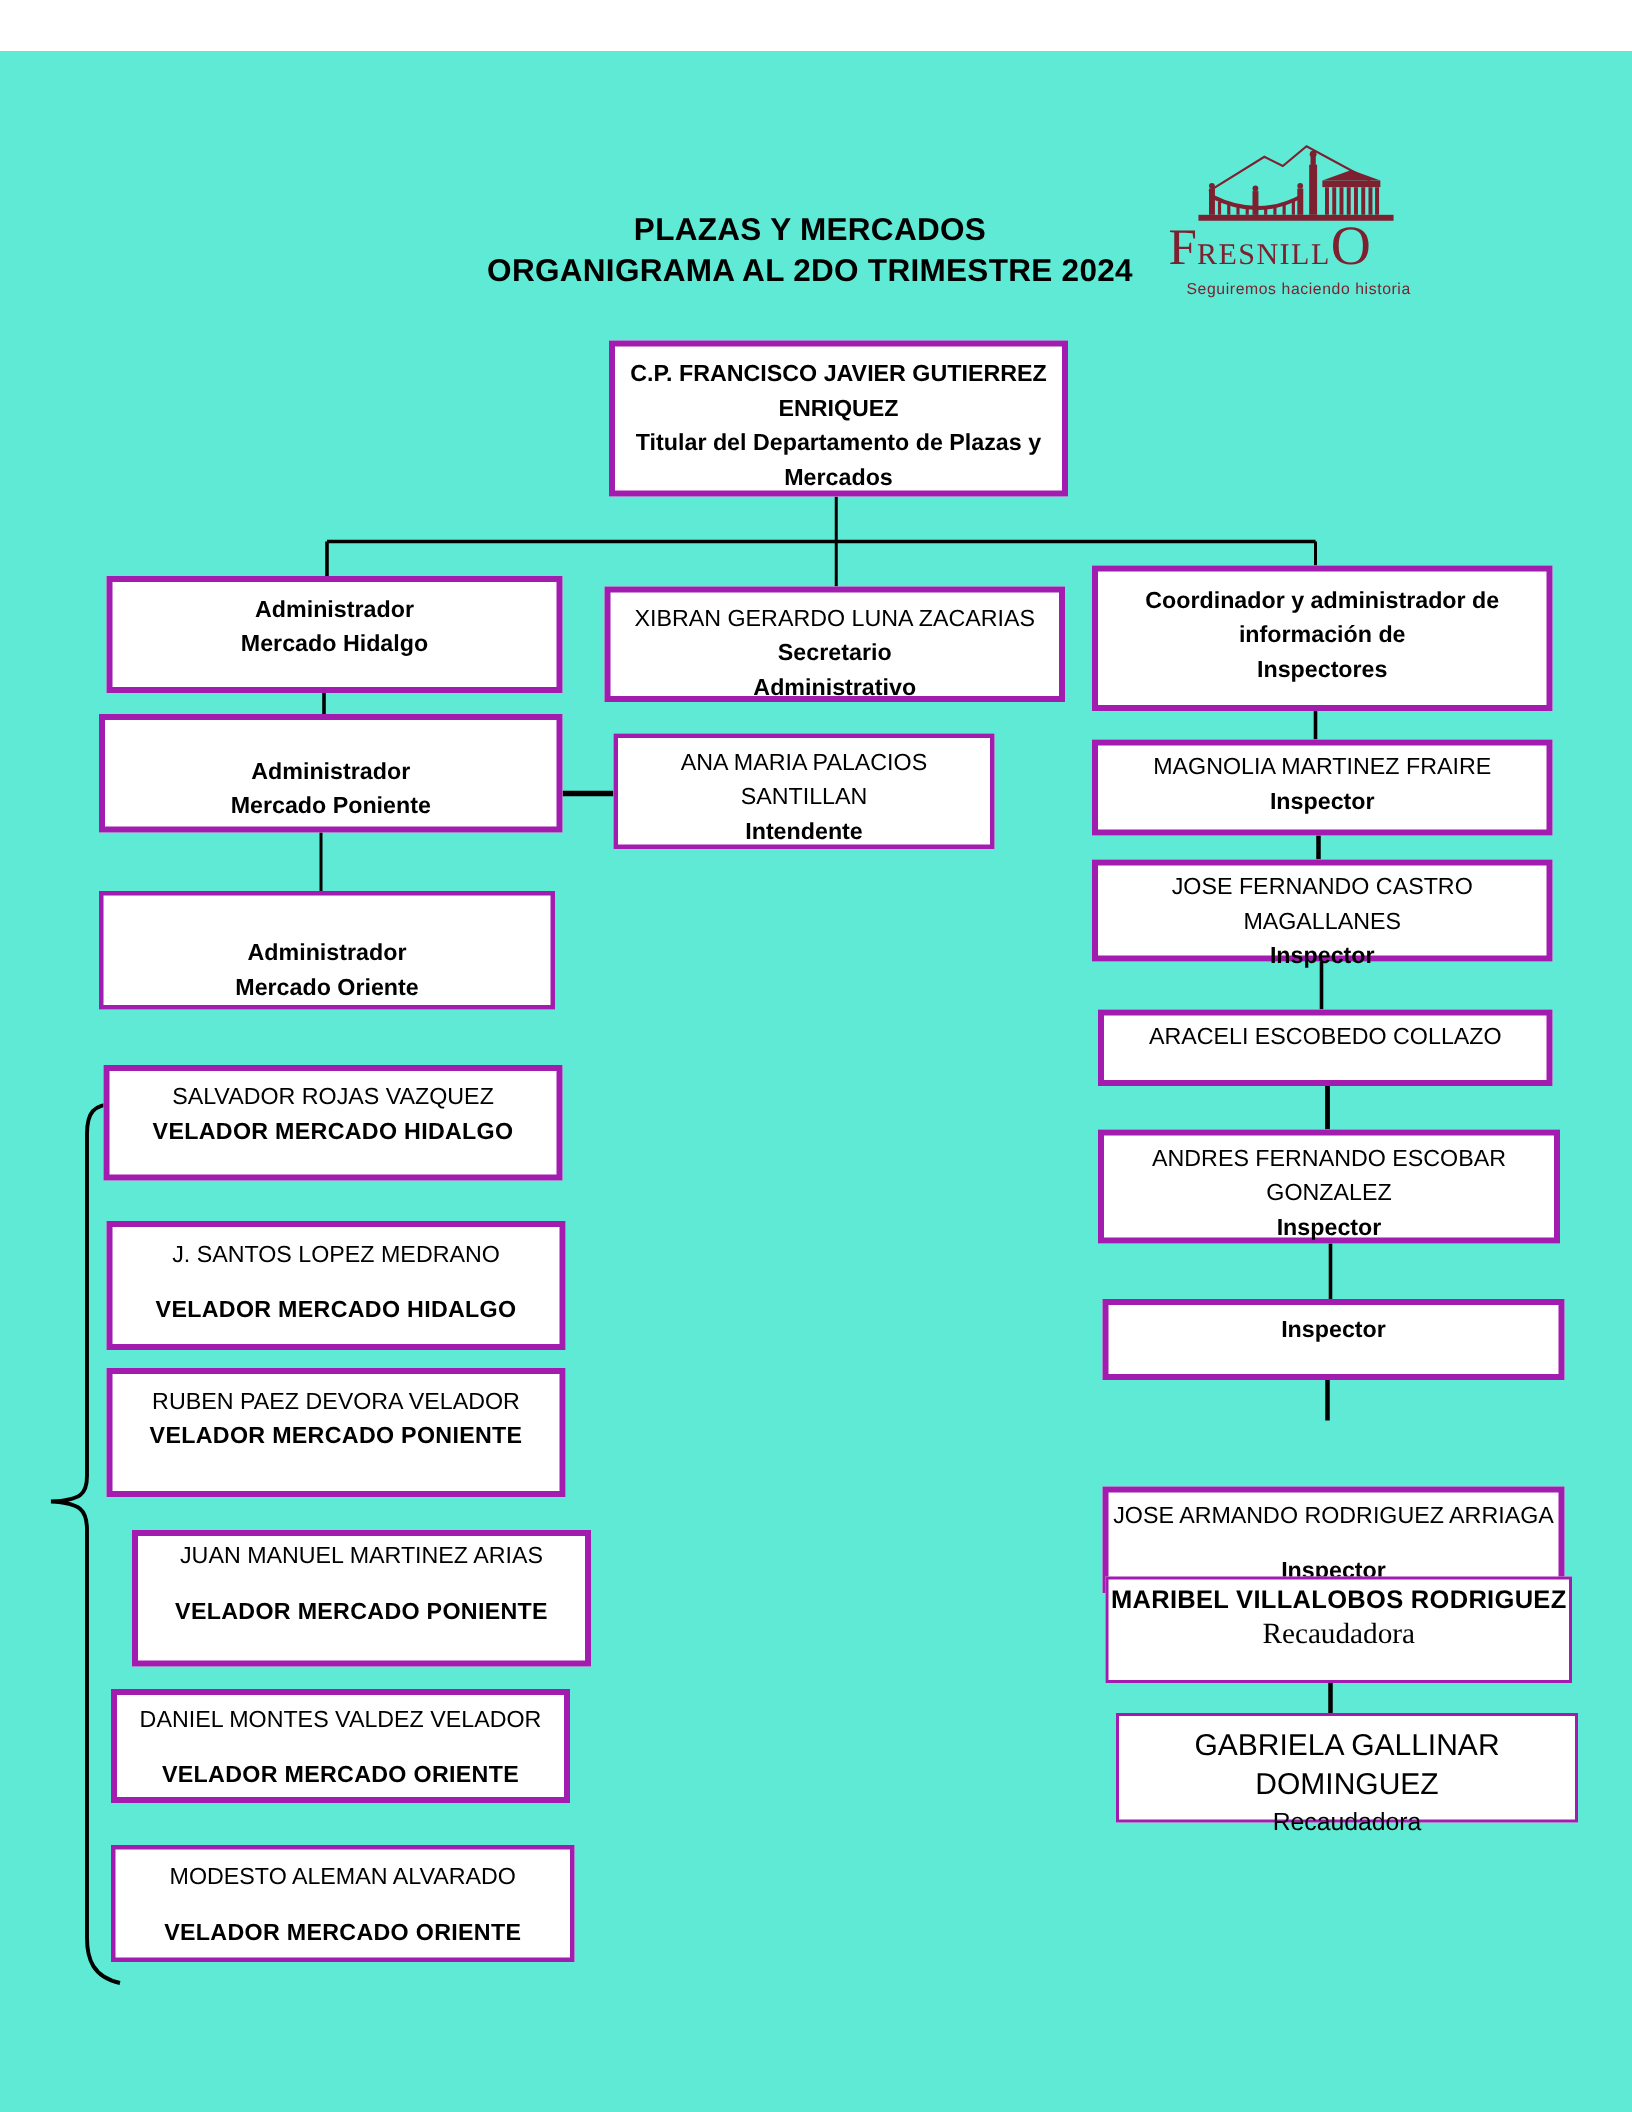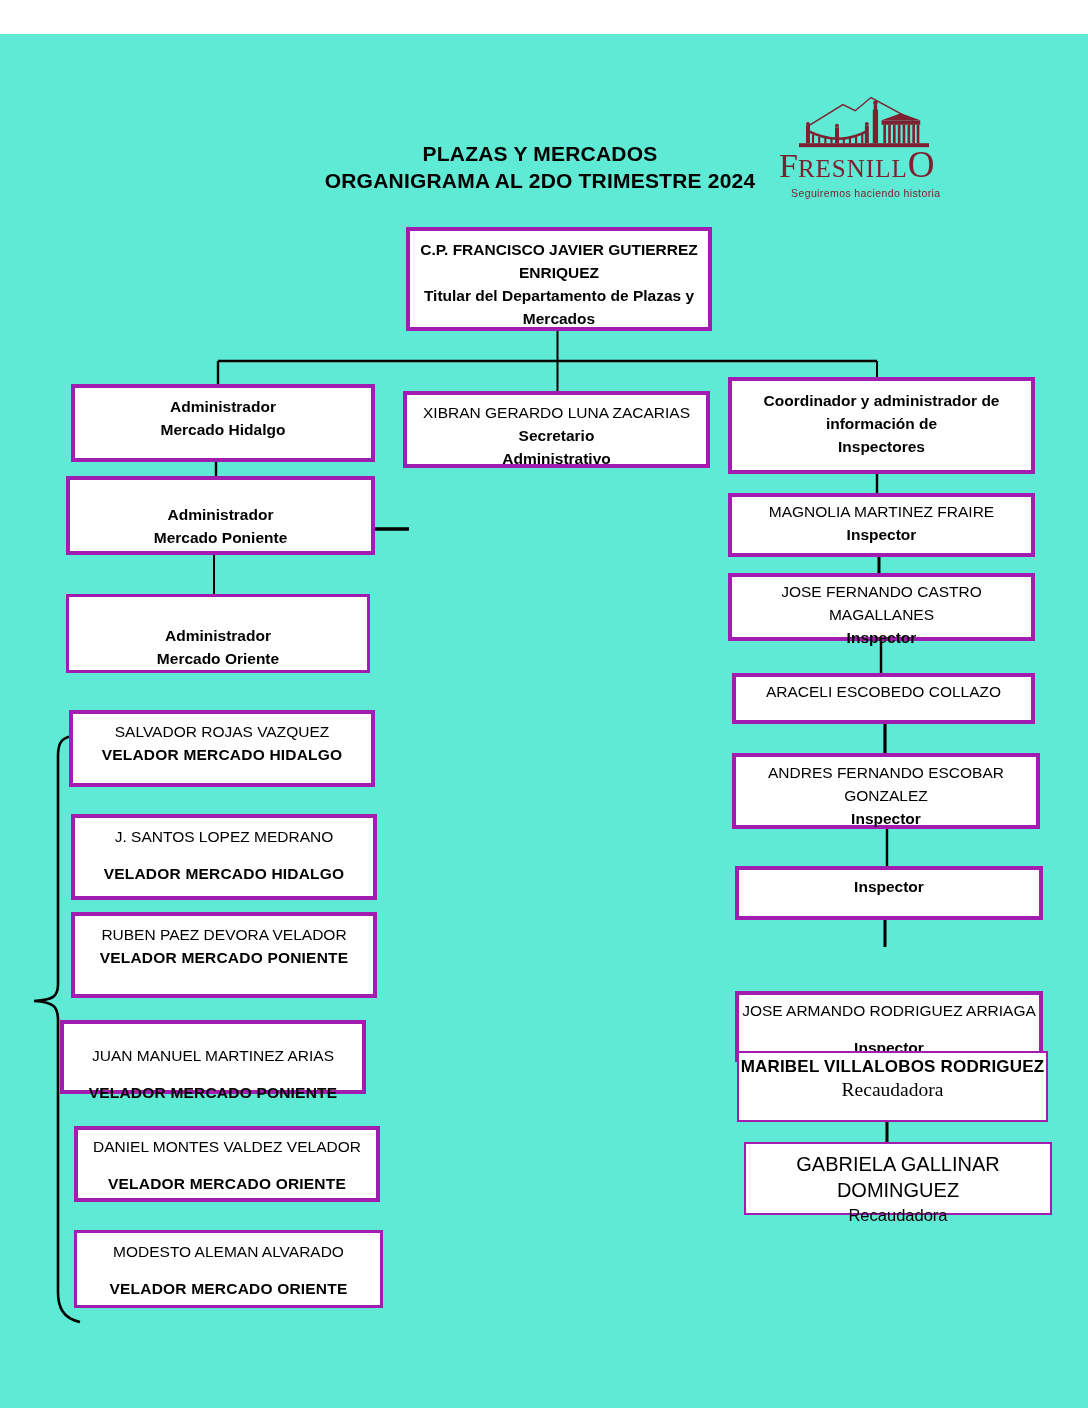--- a/index.html
+++ b/index.html
@@ -8,21 +8,21 @@
 
   
   .title{position:absolute;left:240px;top:106px;width:600px;text-align:center;
          font-weight:bold;font-size:21px;line-height:27px;letter-spacing:.2px;}
 
   
   .logo{position:absolute;left:779px;top:60px;width:170px;text-align:left;color:#7d2030;}
   .emblem{display:block;margin-left:14px;}
   .wordmark{white-space:nowrap;font-family:"Liberation Serif",serif;line-height:30px;margin-top:-2px;}
   .wm-first{font-size:34px;}
-  .wm-mid{font-size:25px;letter-spacing:1px;}
+  .wm-mid{font-size:20px;letter-spacing:1px;}
   .wm-last{font-size:37px;}
   .tagline{font-size:10.5px;letter-spacing:.4px;margin-top:0;margin-left:12px;
            font-family:"Liberation Sans",sans-serif;}
 
   
   .connectors{position:absolute;left:0;top:0;pointer-events:none;}
 
   
   .box{position:absolute;box-sizing:border-box;border:4px solid #a21caf;background:#fff;
        text-align:center;font-size:15.5px;line-height:23px;}
@@ -123,20 +123,24 @@
   <div class="box b3" style="left:66px;top:560px;width:304px;height:79px;padding-top:27px;">
     <div class="rl">Administrador</div>
     <div class="rl">Mercado Oriente</div>
   </div>
 
   <div class="box" style="left:403px;top:357px;width:307px;height:77px;padding-top:6px;">
     <div class="nm">XIBRAN GERARDO LUNA ZACARIAS</div>
     <div class="rl">Secretario</div>
     <div class="rl">Administrativo</div>
   </div>
+  <div class="box b3" style="left:409px;top:455px;width:254px;height:77px;padding-top:5px;">
+    <div class="nm narrow-md">ANA MARIA PALACIOS SANTILLAN</div>
+    <div class="rl">Intendente</div>
+  </div>
 
   <div class="box" style="left:728px;top:343px;width:307px;height:97px;padding-top:8px;">
     <div class="rl">Coordinador y administrador de</div>
     <div class="rl">información de</div>
     <div class="rl">Inspectores</div>
   </div>
 
   <div class="box" style="left:728px;top:459px;width:307px;height:64px;padding-top:3px;">
     <div class="nm">MAGNOLIA MARTINEZ FRAIRE</div>
     <div class="rl">Inspector</div>
@@ -174,21 +178,21 @@
     <div class="rl">VELADOR MERCADO HIDALGO</div>
   </div>
   <div class="box vel gap" style="left:71px;top:780px;width:306px;height:86px;padding-top:7px;">
     <div class="nm">J. SANTOS LOPEZ MEDRANO</div>
     <div class="rl">VELADOR MERCADO HIDALGO</div>
   </div>
   <div class="box vel" style="left:71px;top:878px;width:306px;height:86px;padding-top:7px;">
     <div class="nm">RUBEN PAEZ DEVORA VELADOR</div>
     <div class="rl">VELADOR MERCADO PONIENTE</div>
   </div>
-  <div class="box vel gap" style="left:60px;top:986px;width:306px;height:74px;padding-top:20px;">
+  <div class="box vel gap" style="left:88px;top:986px;width:306px;height:91px;padding-top:2px;">
     <div class="nm">JUAN MANUEL MARTINEZ ARIAS</div>
     <div class="rl">VELADOR MERCADO PONIENTE</div>
   </div>
   <div class="box vel gap" style="left:74px;top:1092px;width:306px;height:76px;padding-top:5px;">
     <div class="nm">DANIEL MONTES VALDEZ VELADOR</div>
     <div class="rl">VELADOR MERCADO ORIENTE</div>
   </div>
   <div class="box vel gap b3" style="left:74px;top:1196px;width:309px;height:78px;padding-top:7px;">
     <div class="nm">MODESTO ALEMAN ALVARADO</div>
     <div class="rl">VELADOR MERCADO ORIENTE</div>

